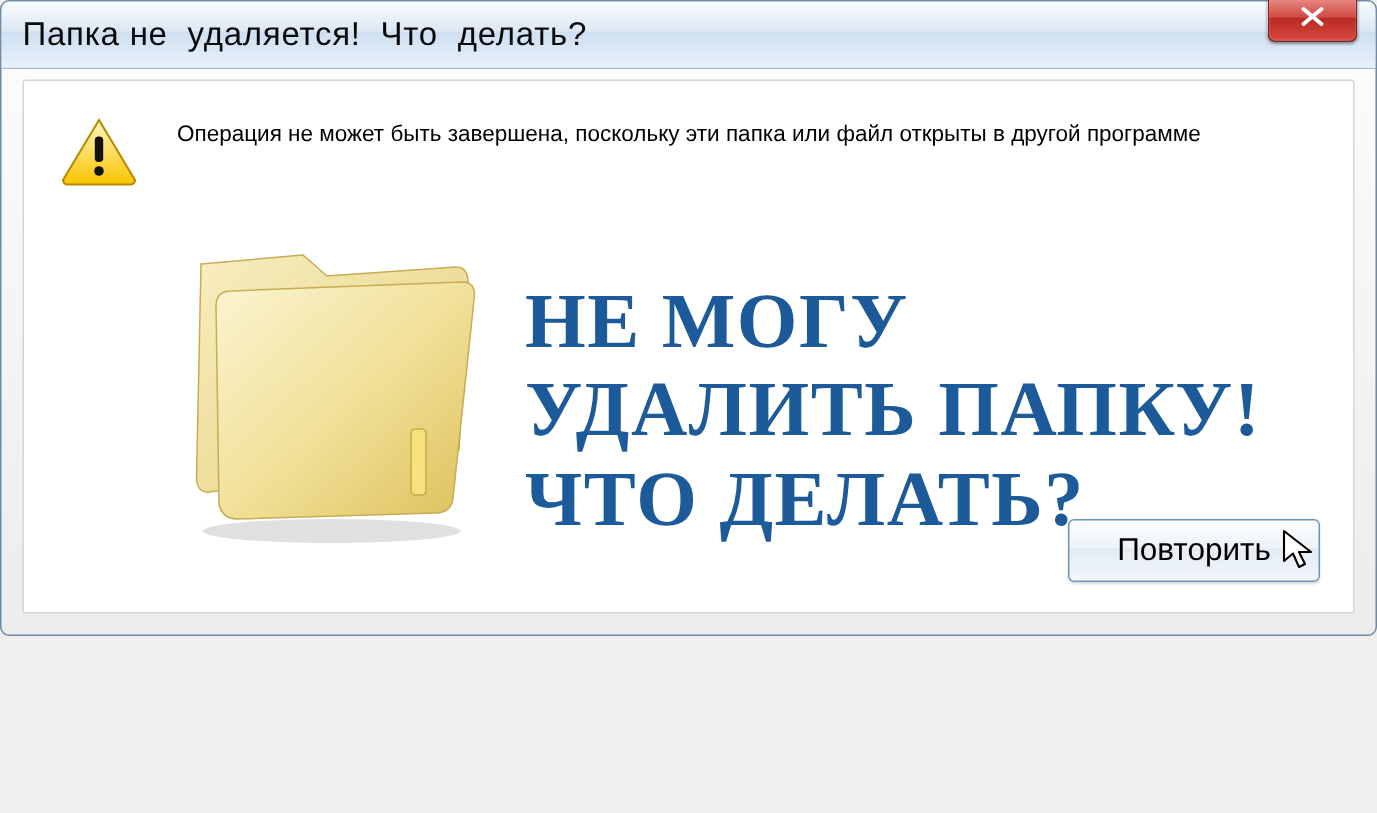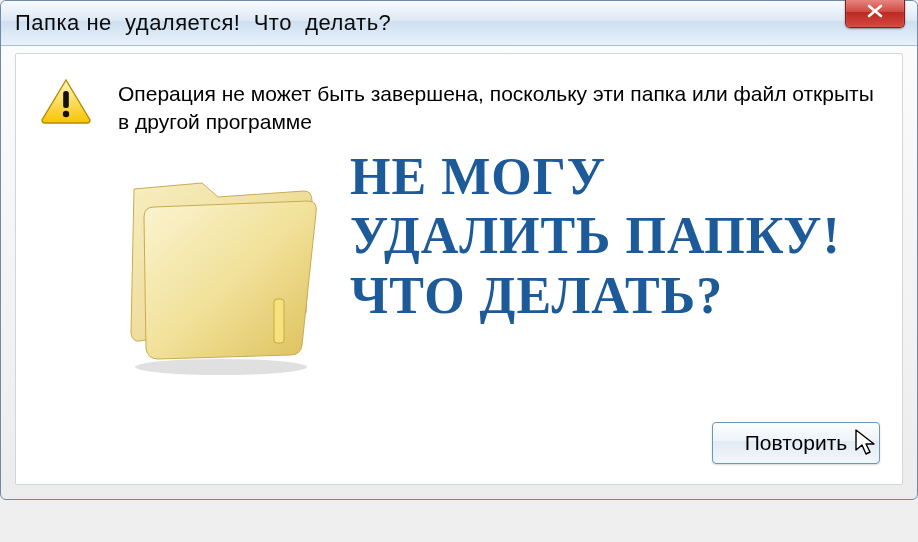--- a/index.html
+++ b/index.html
@@ -1,25 +1,25 @@
 <!DOCTYPE html>
 <html><head>
 <meta charset="utf-8">
 <style>
   html,body{margin:0;padding:0;width:918px;height:542px;font-family:"Segoe UI",Tahoma,Arial,sans-serif;background:#efefef;overflow:hidden}
-  .window{position:relative;width:918px;height:500px;box-sizing:border-box;background:linear-gradient(#fdfdfd,#ececec);border:1px solid #6d8aa8;border-radius:6px}
+  .window{position:relative;width:918px;height:424px;box-sizing:border-box;background:linear-gradient(#fdfdfd,#ececec);border:1px solid #6d8aa8;border-radius:6px}
   .titlebar{position:relative;height:44px;background:linear-gradient(#f7fbff,#dde8f4 45%,#cedff0 46%,#e8f1fb);border-bottom:1px solid #a9bed4;border-radius:6px 6px 0 0;display:flex;align-items:center;padding:0 14px}
   .titlebar-title{color:#0a0a0a;font-size:22px;font-weight:400;letter-spacing:.5px;white-space:pre}
   .close-btn{position:absolute;top:-2px;right:12px;width:58px;height:28px;border:1px solid #7a2120;border-top:none;border-radius:0 0 5px 5px;background:linear-gradient(#e98a84,#cf4a42 45%,#b82a22 46%,#d6483e);box-shadow:0 1px 2px rgba(0,0,0,.4),inset 0 0 1px rgba(255,255,255,.6);cursor:pointer;display:flex;align-items:center;justify-content:center}
   .close-btn svg{width:18px;height:14px}
   .client{position:absolute;top:52px;left:14px;right:14px;bottom:14px;background:#fff;border:1px solid #cfd6dc;border-radius:2px;box-sizing:border-box}
   .msg-wrap{display:flex;align-items:flex-start;padding:26px 24px 0 24px}
   .warn-icon{flex:0 0 auto;width:52px;height:46px;margin-right:26px;margin-top:-2px}
-  .msg-text{font-size:21px;line-height:1.35;color:#000;font-weight:400}
-  .mid{display:flex;align-items:flex-start;padding:10px 0 0 0}
+  .msg-text{font-size:15px;line-height:1.35;color:#000;font-weight:400}
+  .mid{display:flex;align-items:flex-end;padding:10px 0 0 0}
   .folder-icon{width:230px;height:230px;margin-left:90px;flex:0 0 auto}
   .overlay{font-family:Georgia,'Times New Roman',serif;font-weight:700;color:#1d5a9a;font-size:52px;line-height:1.15;margin-left:14px;letter-spacing:1px;white-space:pre-line}
   .btnbar{position:absolute;right:22px;bottom:20px;display:flex;gap:4px;align-items:center}
   .btn{min-width:168px;height:42px;border:1px solid #6b95ba;border-radius:4px;font-size:21px;font-family:inherit;cursor:pointer;padding:0 22px;display:inline-flex;align-items:center;justify-content:center;box-shadow:0 1px 2px rgba(0,0,0,.15)}
   .btn-normal{background:linear-gradient(#fdfefe,#eef3f8 45%,#e2ebf3 46%,#f2f7fb);color:#000}
   .btn-primary{background:linear-gradient(#dff2fc,#b8e2f9 45%,#8fd1f5 46%,#c2e7fb);color:#000;border-color:#3d87c7}
   .cursor{position:absolute;right:2px;bottom:6px;width:24px;height:30px;pointer-events:none}
 </style>
 </head>
 <body>

